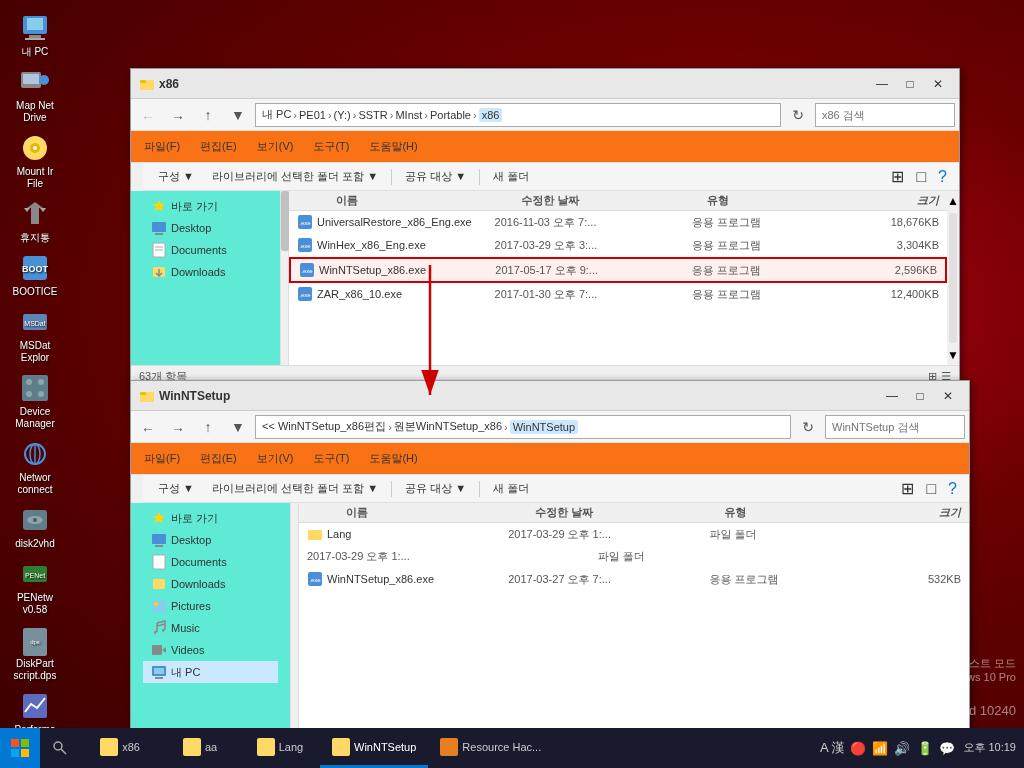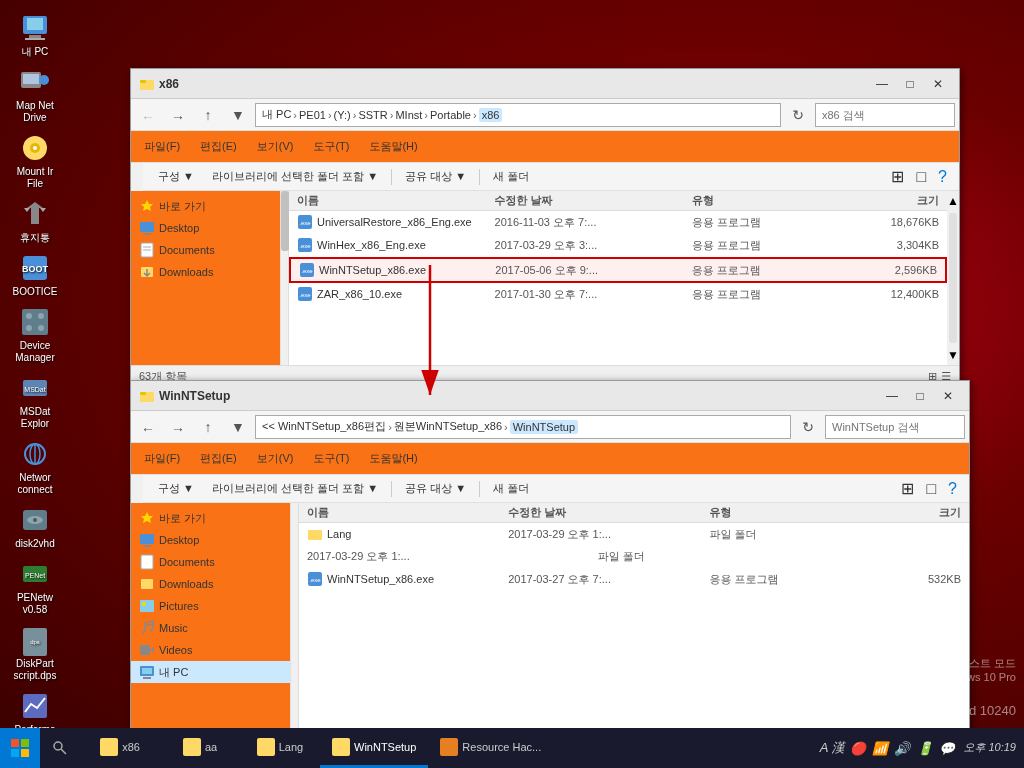--- a/index.html
+++ b/index.html
@@ -196,24 +196,24 @@
     .ribbon-separator { width: 1px; height: 16px; background: #ccc; margin: 0 2px; }
 
     
     .file-area {
       display: flex;
       flex: 1;
       overflow: hidden;
     }
     .sidebar {
       width: 150px;
-      background: #f97316;
+      background: #5eead4;
       border-right: 1px solid #e0e0e0;
       overflow-y: auto;
-      padding: 4px 0;
+      padding: 4px 12px;
     }
     .sidebar-item {
       display: flex;
       align-items: center;
       padding: 3px 8px;
       cursor: pointer;
       font-size: 11px;
       color: #333;
       gap: 4px;
     }
@@ -233,24 +233,24 @@
       display: flex;
       background: #f0f0f0;
       border-bottom: 1px solid #ddd;
       padding: 2px 8px;
       font-size: 11px;
       color: #555;
       font-weight: 600;
       position: sticky;
       top: 0;
     }
-    .file-list-header .col-name { flex: 2; }
+    .file-list-header .col-name { flex: 2; margin-left: 39px; }
     .file-list-header .col-date { flex: 2; }
     .file-list-header .col-type { flex: 1.5; }
-    .file-list-header .col-size { flex: 1; text-align: right; }
+    .file-list-header .col-size { flex: 1; text-align: right; font-style: italic; }
 
     .file-row {
       display: flex;
       align-items: center;
       padding: 3px 8px;
       cursor: pointer;
       font-size: 11px;
       color: #333;
       border-bottom: 1px solid transparent;
     }
@@ -339,21 +339,20 @@
     .taskbar-item .tb-icon.folder { background: #ffd966; }
     .taskbar-item .tb-icon.app { background: #4a90d9; }
 
     .taskbar-tray {
       display: flex;
       align-items: center;
       padding: 0 8px;
       gap: 8px;
       color: #ccc;
       font-size: 11px;
-      font-style: italic;
     }
     .tray-clock {
       text-align: right;
       line-height: 1.4;
     }
     .tray-icons {
       display: flex;
       gap: 6px;
       align-items: center;
     }
@@ -441,34 +440,34 @@
     </div>
     <div class="desktop-icon">
       <svg class="icon-img" viewBox="0 0 32 32">
           <rect x="4" y="4" width="24" height="24" rx="3" fill="#4a90d9"></rect>
           <text x="16" y="20" text-anchor="middle" font-size="9" fill="white" font-weight="bold">BOOT</text>
         </svg>
       <span class="icon-label">BOOTICE</span>
     </div>
     <div class="desktop-icon">
       <svg class="icon-img" viewBox="0 0 32 32">
+          <rect x="4" y="8" width="24" height="16" rx="2" fill="#5c85b5"></rect>
+          <text x="16" y="20" text-anchor="middle" font-size="7" fill="white">MSDat</text>
+        </svg>
+      <span class="icon-label">MSDat<br>Explor</span>
+    </div>
+    <div class="desktop-icon">
+      <svg class="icon-img" viewBox="0 0 32 32">
           <rect x="3" y="3" width="26" height="26" rx="2" fill="#607d8b"></rect>
           <circle cx="10" cy="10" r="3" fill="#90a4ae"></circle>
           <circle cx="22" cy="10" r="3" fill="#90a4ae"></circle>
           <circle cx="10" cy="22" r="3" fill="#90a4ae"></circle>
           <circle cx="22" cy="22" r="3" fill="#90a4ae"></circle>
         </svg>
       <span class="icon-label">Device<br>Manager</span>
-    </div>
-    <div class="desktop-icon">
-      <svg class="icon-img" viewBox="0 0 32 32">
-          <rect x="4" y="8" width="24" height="16" rx="2" fill="#5c85b5"></rect>
-          <text x="16" y="20" text-anchor="middle" font-size="7" fill="white">MSDat</text>
-        </svg>
-      <span class="icon-label">MSDat<br>Explor</span>
     </div>
     <div class="desktop-icon">
       <svg class="icon-img" viewBox="0 0 32 32">
           <circle cx="16" cy="16" r="10" fill="none" stroke="#4a90d9" stroke-width="2"></circle>
           <line x1="16" y1="6" x2="16" y2="26" stroke="#4a90d9" stroke-width="1.5"></line>
           <ellipse cx="16" cy="16" rx="5" ry="10" fill="none" stroke="#4a90d9" stroke-width="1.5"></ellipse>
         </svg>
       <span class="icon-label">Networ<br>connect</span>
     </div>
     <div class="desktop-icon">
@@ -637,21 +636,21 @@
           <div class="col-size">3,304KB</div>
         </div>
         <div class="file-row highlighted" style="border: 2px solid #cc0000;">
           <div class="col-name">
               <svg class="file-icon" viewBox="0 0 16 16">
                 <rect x="1" y="1" width="14" height="14" rx="2" fill="#4a90d9"></rect>
                 <text x="8" y="11" text-anchor="middle" font-size="6" fill="white">.exe</text>
               </svg>
               <span>WinNTSetup_x86.exe</span>
             </div>
-          <div class="col-date">2017-05-06 오후 9:...</div>
+          <div class="col-date">2017-05-17 오후 9:...</div>
           <div class="col-type">응용 프로그램</div>
           <div class="col-size">2,596KB</div>
         </div>
         <div class="file-row">
           <div class="col-name">
               <svg class="file-icon" viewBox="0 0 16 16">
                 <rect x="1" y="1" width="14" height="14" rx="2" fill="#4a90d9"></rect>
                 <text x="8" y="11" text-anchor="middle" font-size="6" fill="white">.exe</text>
               </svg>
               <span>ZAR_x86_10.exe</span>

